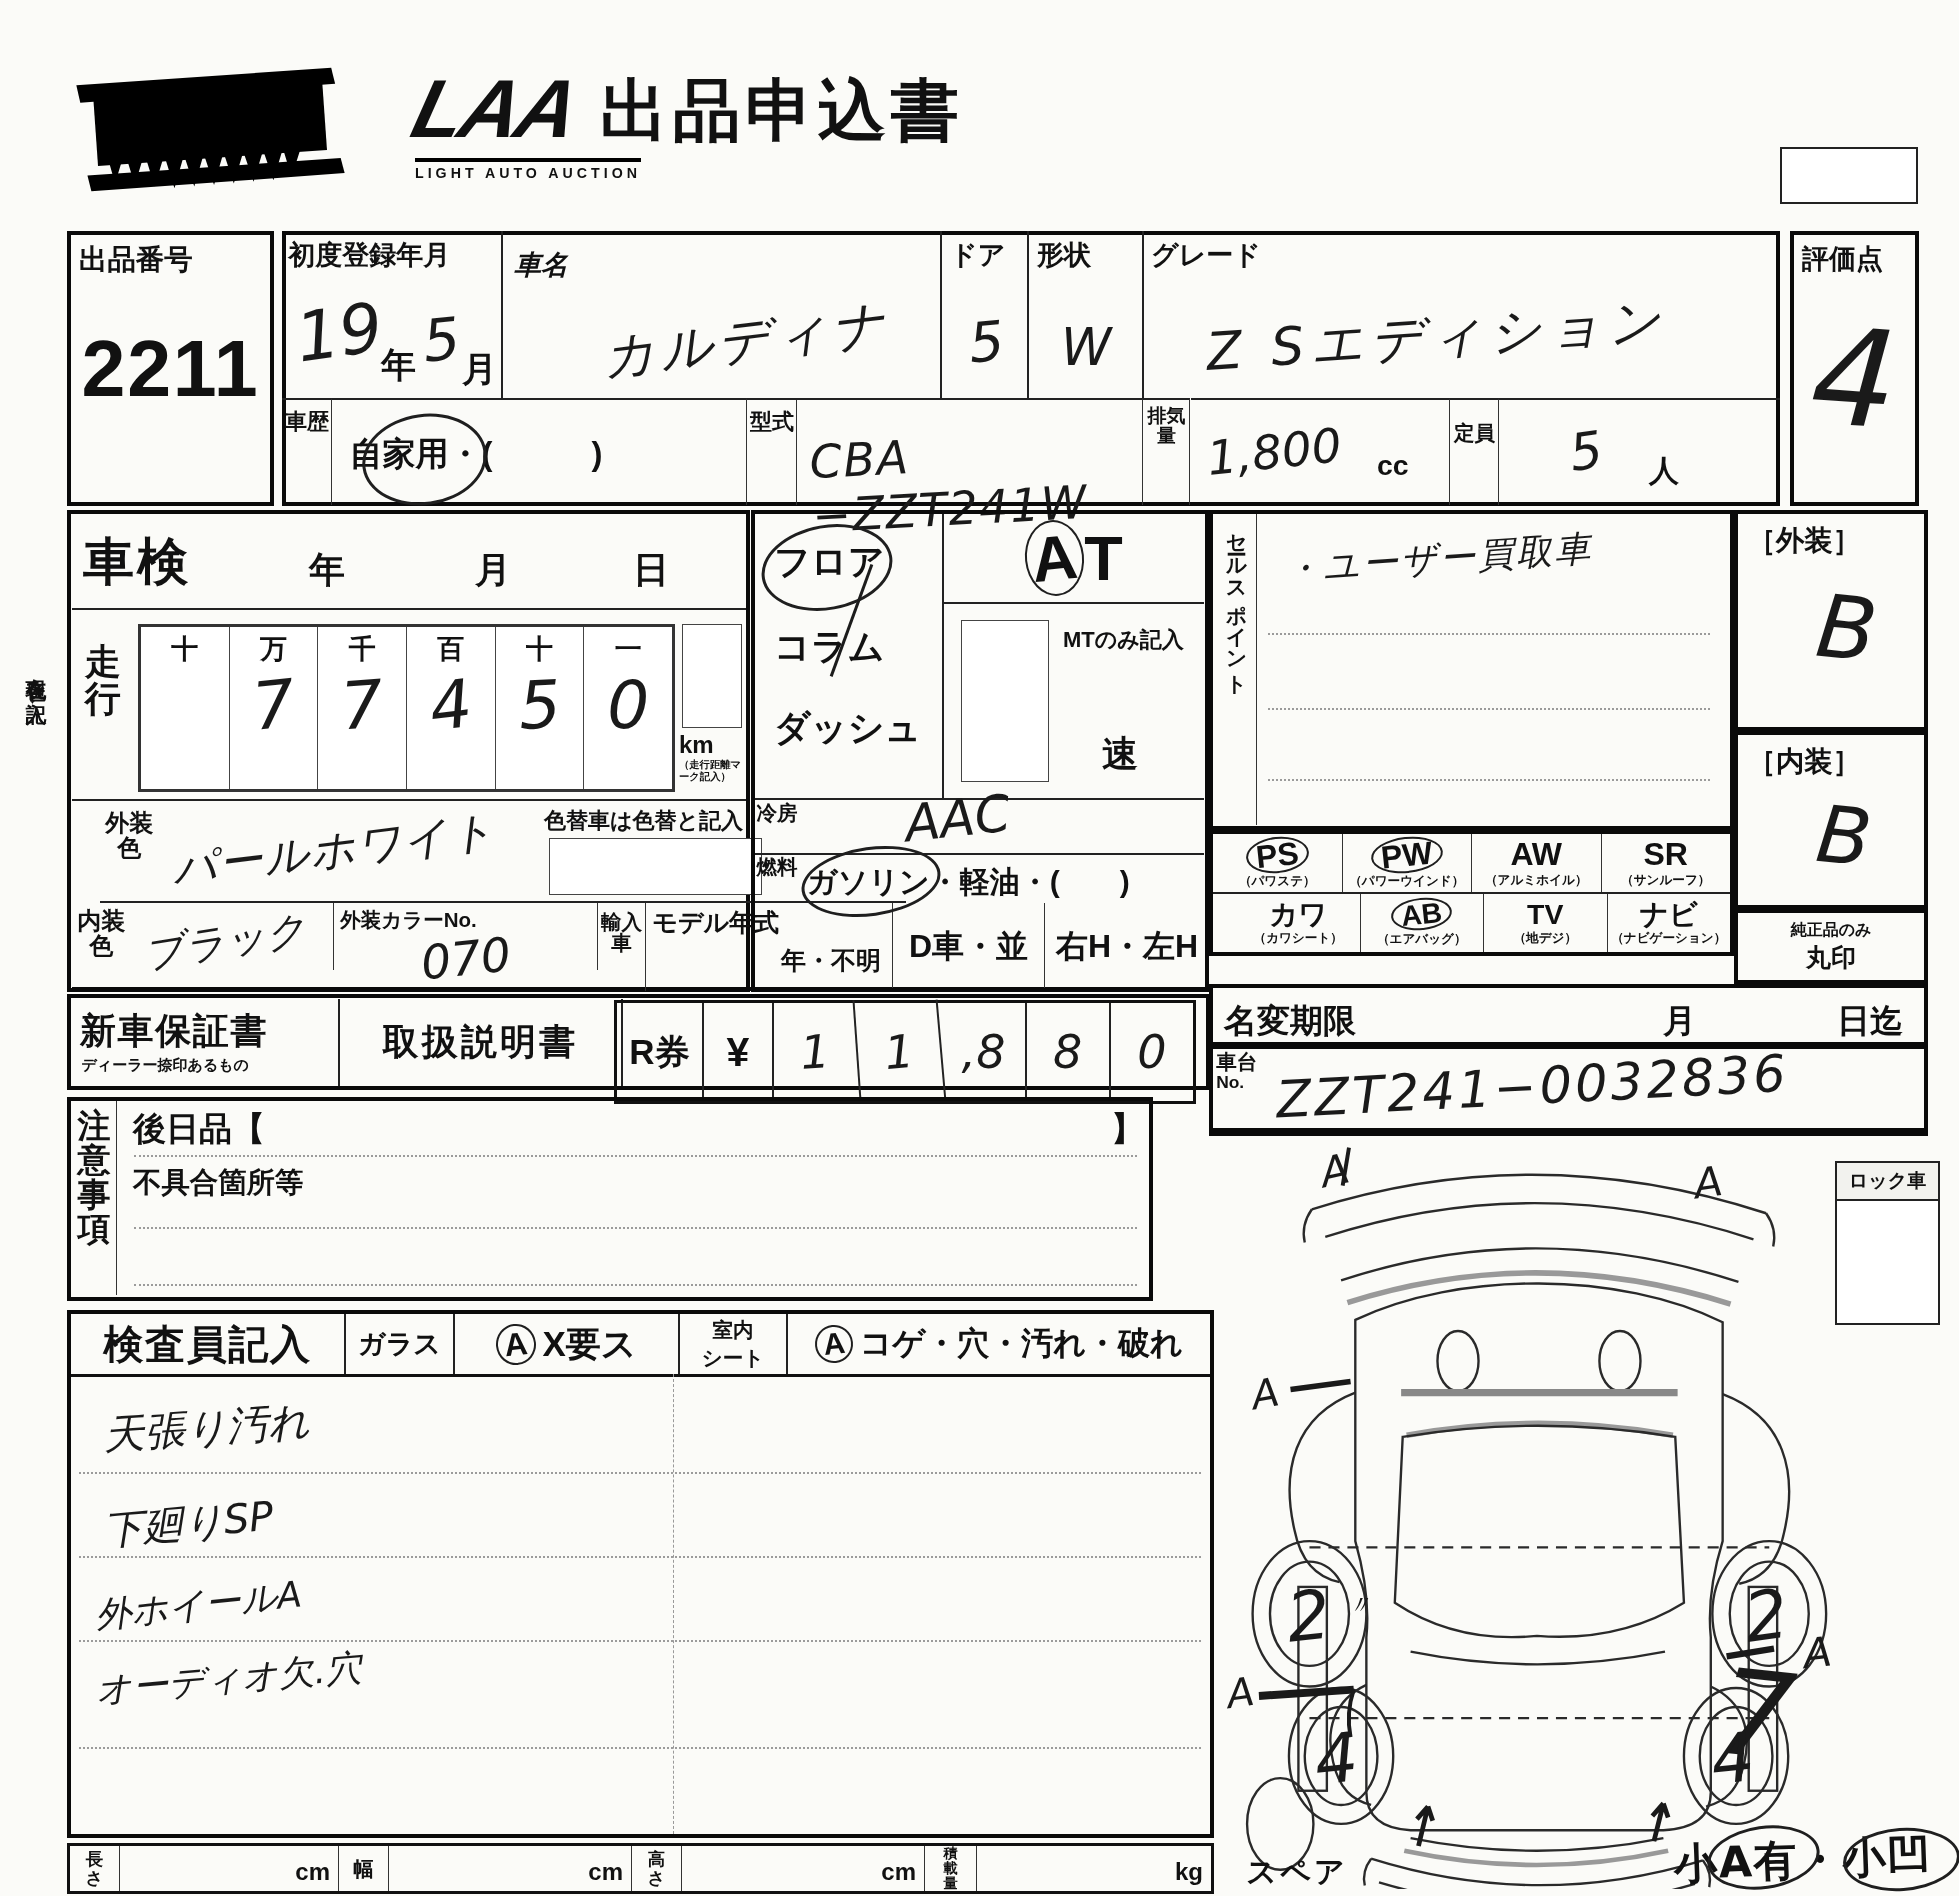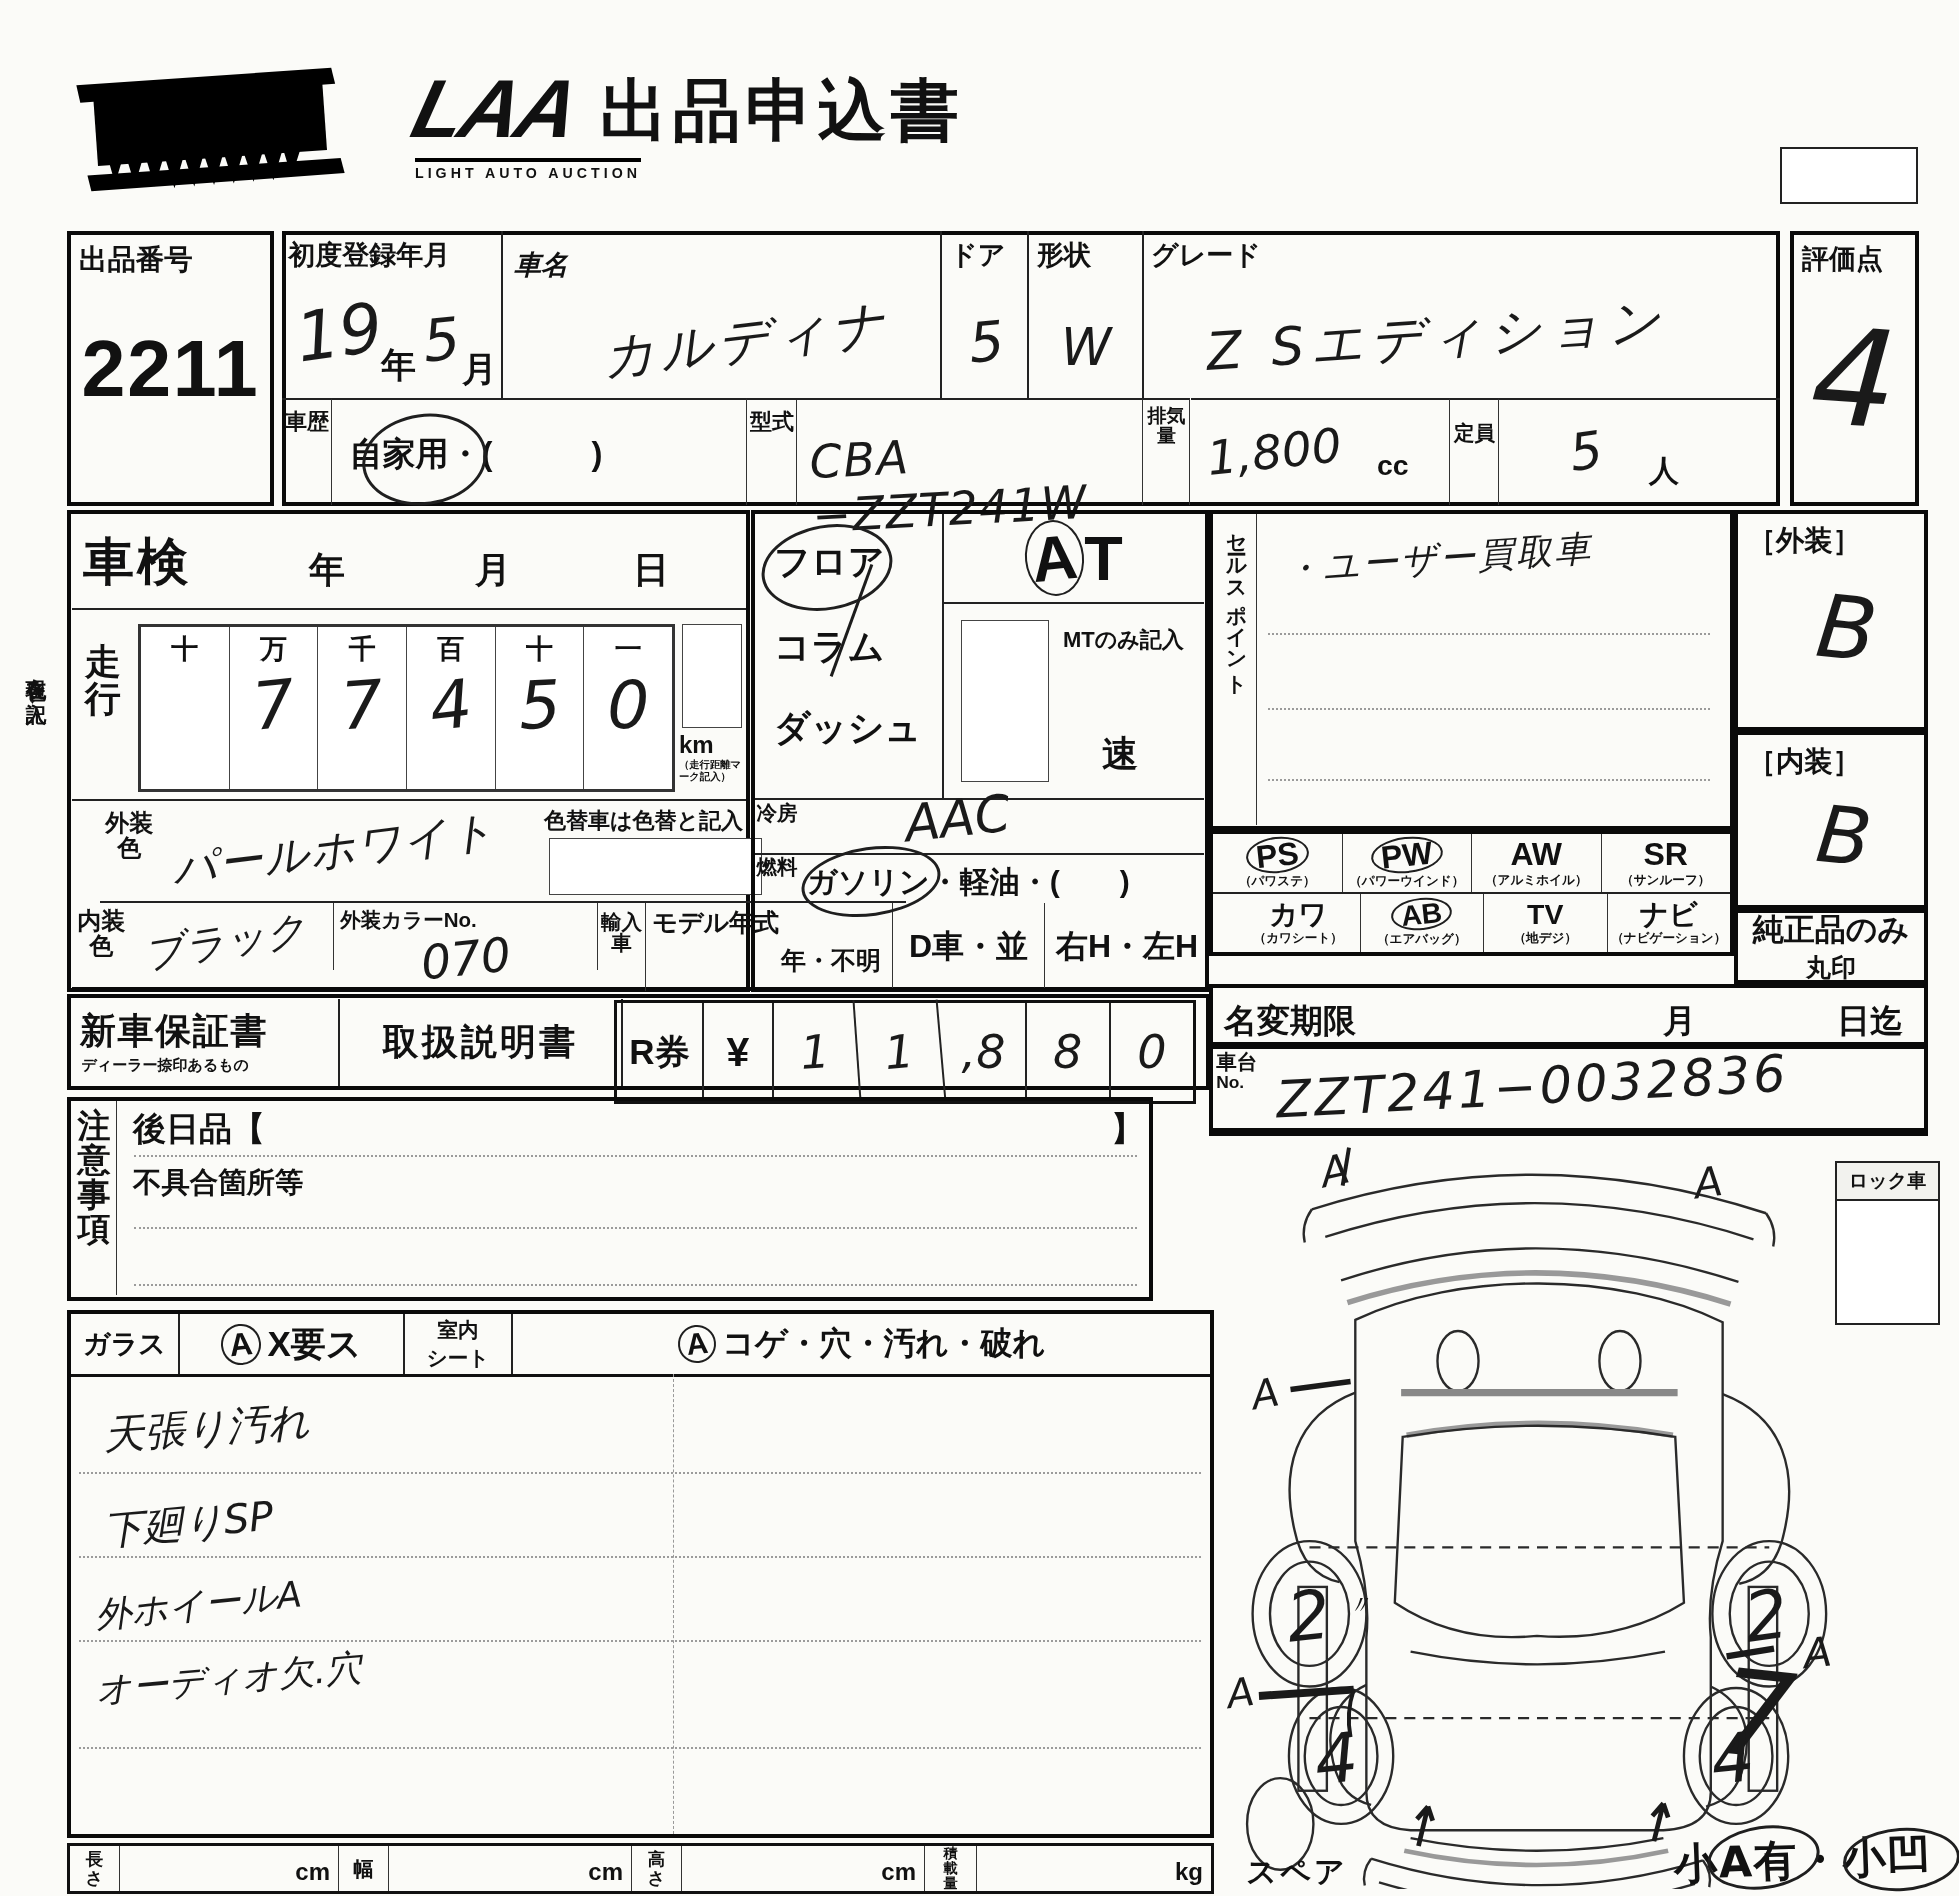--- a/index.html
+++ b/index.html
@@ -258,21 +258,21 @@
 
   <div class="abs b6" style="left:1734px;top:510px;width:194px;height:221px;">
     <div class="lbl" style="font-size:28.4px;padding:8px 9.5px;">［外装］</div>
     <div class="hw" style="font-size:87px;padding-left:79px;transform:rotate(6deg);margin-top:8px;">B</div>
   </div>
   <div class="abs b6" style="left:1734px;top:731px;width:194px;height:178px;">
     <div class="lbl" style="font-size:28.4px;padding:8px 9.5px;">［内装］</div>
     <div class="hw" style="font-size:79px;padding-left:79px;transform:rotate(6deg);">B</div>
   </div>
   <div class="abs b6 ctr" style="left:1734px;top:909px;width:194px;height:75px;flex-direction:column;">
-    <div class="bold" style="font-size:31px;">純正品のみ</div>
+    <div class="bold" style="font-size:16px;">純正品のみ</div>
     <div class="bold" style="font-size:25px;">丸印</div>
   </div>
 
   <div class="abs b6" style="left:1209px;top:984px;width:719px;height:62px;">
     <span class="abs bold" style="left:11px;top:11px;font-size:33px;">名変期限</span>
     <span class="abs bold" style="left:450px;top:11px;font-size:33px;">月</span>
     <span class="abs bold" style="left:624px;top:11px;font-size:33px;">日迄</span>
   </div>
   <div class="abs b6" style="left:1209px;top:1045px;width:719px;height:91px;border-bottom-width:8px;">
     <div class="abs" style="left:3.2px;top:1.6px;">
@@ -381,20 +381,21 @@
   </div>
 
   <div class="abs" style="left:1675px;top:1831px;">
     <div class="bold" style="font-size:43px;transform:rotate(-2deg);letter-spacing:1.6px;font-family:'DejaVu Sans',sans-serif;">小A有・小凹有</div>
     <div class="hoval" style="left:32px;top:-4.7px;width:107px;height:57px;transform:rotate(-8deg);border-width:3.2px;"></div>
     <div class="hoval" style="left:168px;top:-3.2px;width:111px;height:57px;transform:rotate(-4deg);border-width:3.2px;"></div>
   </div>
 
   <div class="abs b6" style="left:67px;top:1310px;width:1147px;height:528px;">
     <div style="display:flex;height:60px;border-bottom:3.2px solid #111;">
+      <div class="ctr bold" style="width:273px;border-right:2.4px solid #222;font-size:40px;letter-spacing:1.6px;">検査員記入</div>
       <div class="ctr bold" style="width:107px;border-right:2.4px solid #222;font-size:27px;">ガラス</div>
       <div class="ctr" style="width:223px;border-right:2.4px solid #222;font-size:35px;font-weight:bold;gap:6.3px;">
         <span class="ioval" style="font-size:32px;padding:0 6.3px;">A</span>
         <span>X要ス</span>
       </div>
       <div class="ctr" style="width:106px;border-right:2.4px solid #222;flex-direction:column;">
         <span class="bold" style="font-size:20.5px;">室内</span>
         <span class="bold" style="font-size:20.5px;">シート</span>
       </div>
       <div class="ctr" style="flex:1;font-size:32px;font-weight:bold;gap:6.3px;">

